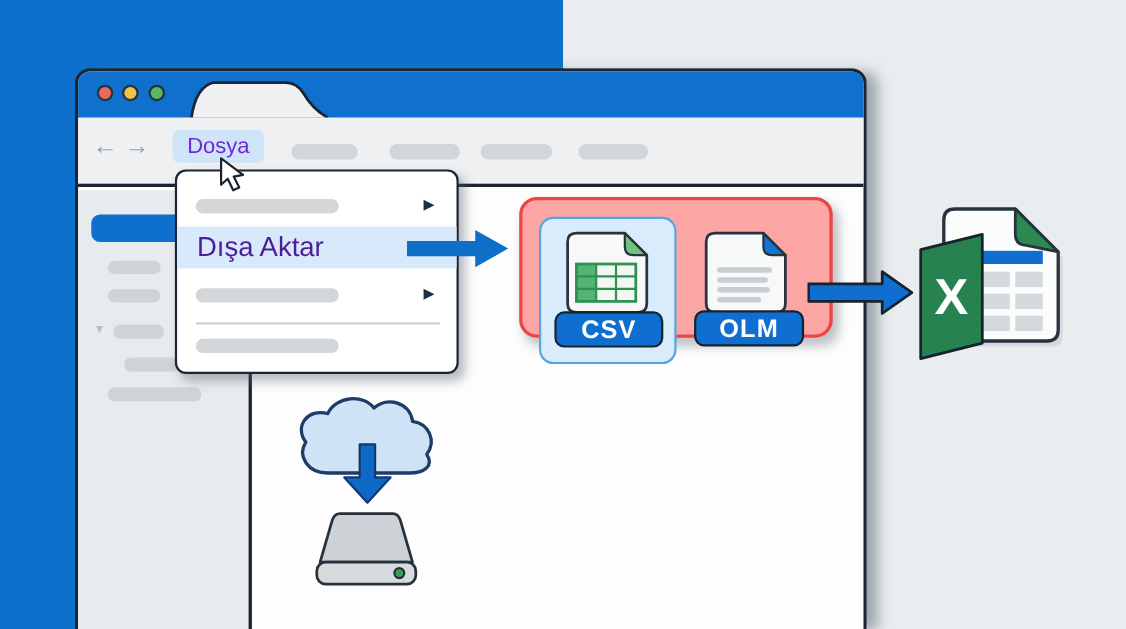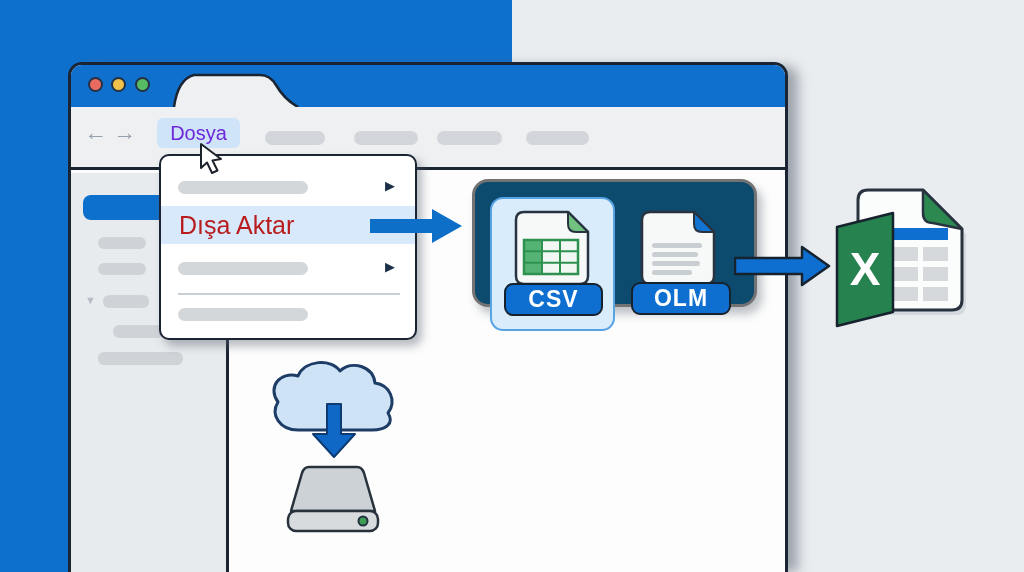--- a/index.html
+++ b/index.html
@@ -43,27 +43,27 @@
   
   .dropdown{
     left:159px;top:154px;width:258px;height:186px;background:#ffffff;
     border:2.5px solid #1a2433;border-radius:10px;
     box-shadow:5px 6px 10px rgba(90,100,112,.45);z-index:20;
   }
   .dd-pill{left:17px;width:130px;height:13px;background:#d4d7da;border-radius:7px;}
   .dd-tri{left:224px;font-size:13px;color:#1b3048;line-height:1;}
   .dd-highlight{left:0;top:50px;width:100%;height:38px;background:#d7e9fb;
     display:flex;align-items:center;}
-  .dd-label{margin-left:18px;font-size:25px;font-weight:500;color:#b91c1c;white-space:nowrap;}
+  .dd-label{margin-left:18px;font-size:25px;font-weight:500;color:#4c1d95;white-space:nowrap;}
   .dd-sep{left:17px;top:137px;width:222px;height:2px;background:#c9ced3;}
 
   
   .panel{
-    left:472px;top:179px;width:285px;height:128px;background:#0c4a6e;
-    border:3px solid #737373;border-radius:16px;
+    left:472px;top:179px;width:285px;height:128px;background:#fca5a5;
+    border:3px solid #ef4444;border-radius:16px;
     box-shadow:5px 7px 10px rgba(90,100,112,.4);z-index:10;
   }
   .csv-box{left:15px;top:15px;width:125px;height:134px;background:#d9ecfc;
     border:2.5px solid #58a3e3;border-radius:13px;}
   .badge{background:#0f6fd0;border:2.5px solid #16222e;border-radius:9px;
     display:flex;align-items:center;justify-content:center;
     color:#ffffff;font-weight:bold;font-size:23px;letter-spacing:1px;}
   .csv-badge{left:12px;top:84px;width:99px;height:33px;}
   .olm-badge{left:156px;top:100px;width:100px;height:33px;}
 

